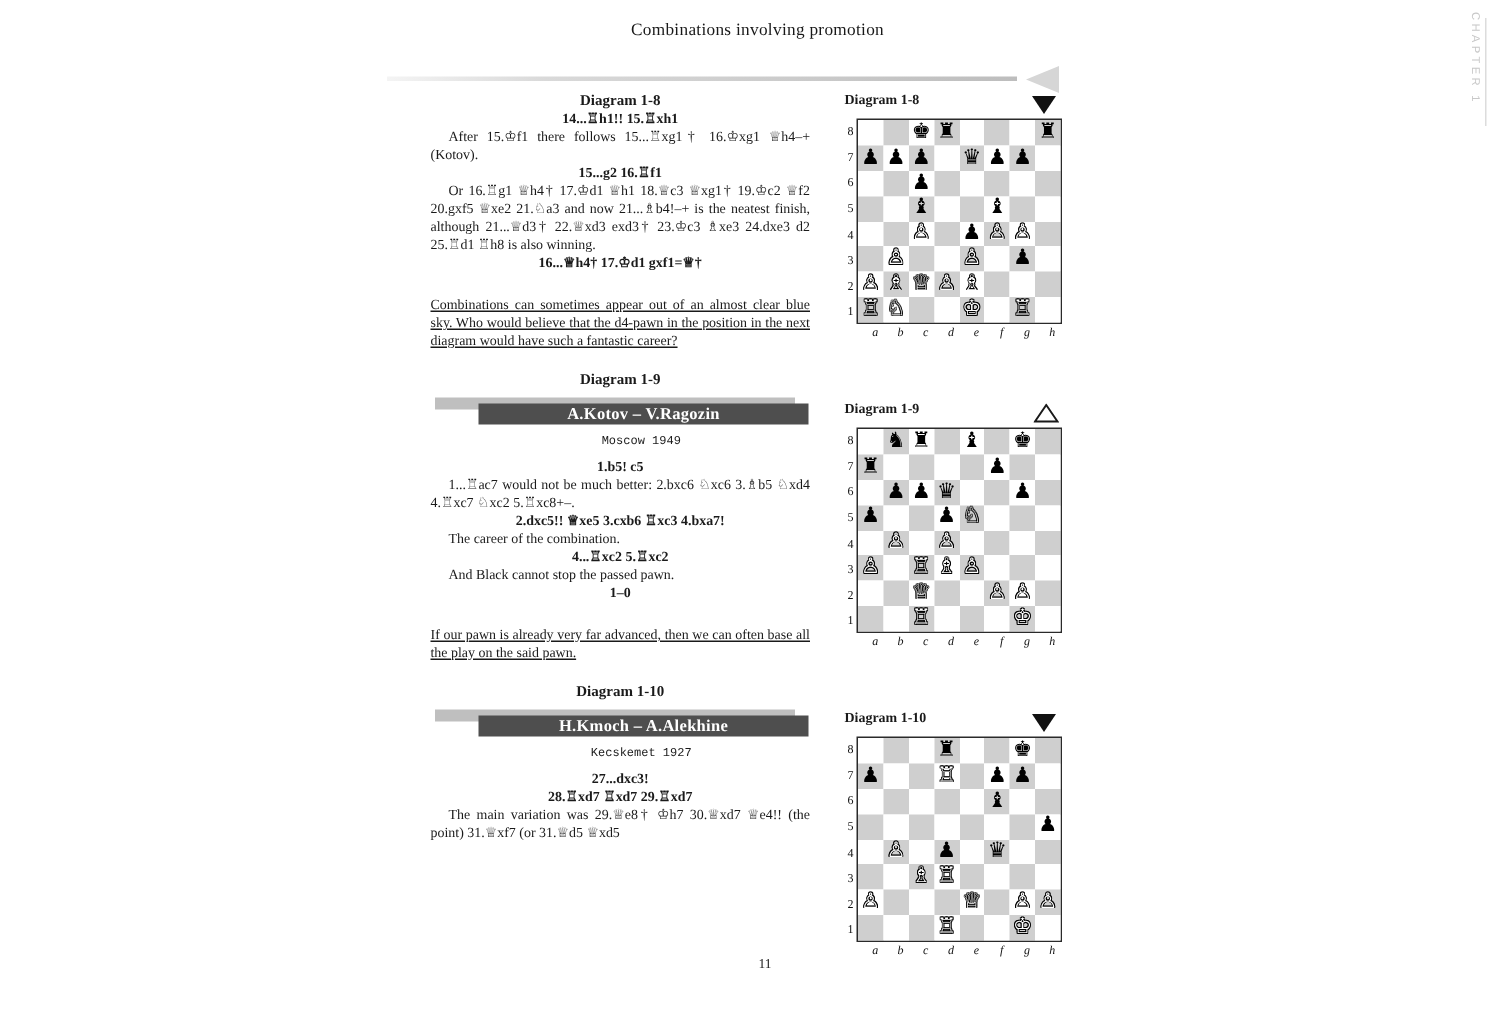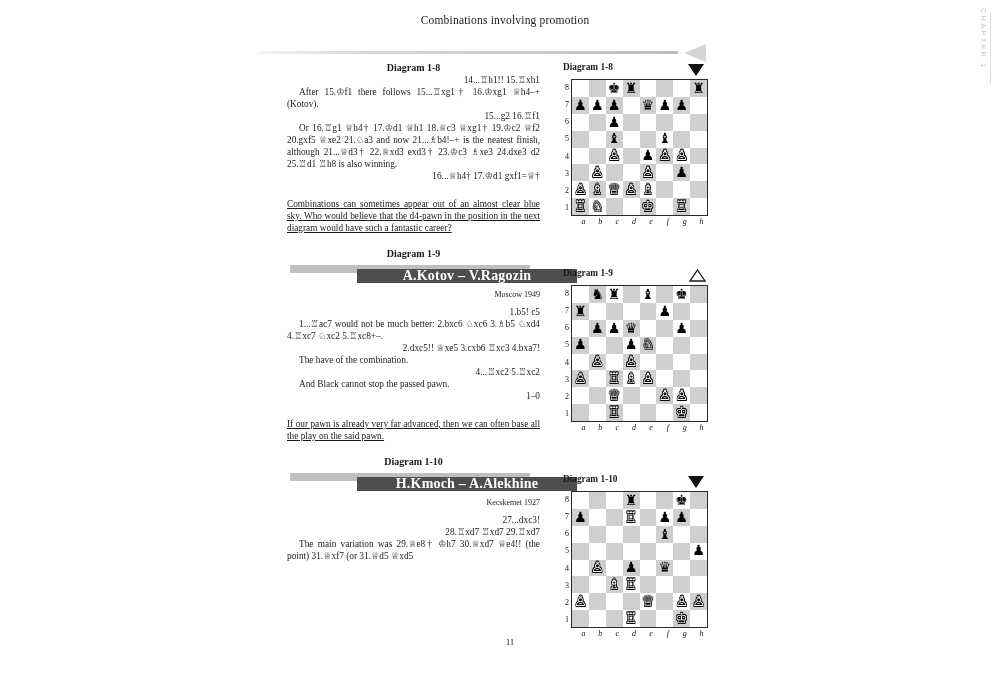--- a/index.html
+++ b/index.html
@@ -98,22 +98,22 @@
     text-align: justify;
   }
   .col-text p { margin: 0; }
   .dia-title {
     text-align: center;
     font-weight: bold;
     font-size: 10px;
     margin: 0 0 2px 0;
   }
   .movehead {
-    font-weight: normal;
-    text-align: right;
+    font-weight: bold;
+    text-align: center;
     margin-top: 1px;
   }
   .note {
     text-indent: 12px;
     text-align: justify;
   }
   .plain {
     text-align: justify;
     text-indent: 0;
     text-decoration: underline;
@@ -139,30 +139,30 @@
   .banner {
     position: absolute;
     left: 32px;
     top: 4px;
     width: 220px;
     height: 14px;
     background: #4e4e4e;
     color: #ffffff;
     text-align: center;
     font-weight: bold;
-    font-size: 14px;
+    font-size: 11px;
     line-height: 14px;
     letter-spacing: .2px;
-    margin-left: 38px;
   }
   .banner-sub {
-    text-align: right;
+    text-align: center;
     font-size: 8px;
     margin-top: 1px;
     margin-left: 28px;
+    font-family: Liberation Mono, monospace;
   }
 
   
   .col-dia {
     position: absolute;
     left: 563px;
     top: 62px;
     width: 145px;
   }
   .dia-block { position: relative; }
@@ -302,21 +302,21 @@
       <p class="dia-title">Diagram 1-9</p>
       <div class="banner-wrap">
         <div class="banner-shadow"></div>
         <div class="banner">A.Kotov – V.Ragozin</div>
       </div>
       <div class="banner-sub">Moscow 1949</div>
       <div class="spacer-sm"></div>
       <p class="movehead">1.b5! c5</p>
       <p class="note">1...♖ac7 would not be much better: 2.bxc6 ♘xc6 3.♗b5 ♘xd4 4.♖xc7 ♘xc2 5.♖xc8+–.</p>
       <p class="movehead">2.dxc5!! ♕xe5 3.cxb6 ♖xc3 4.bxa7!</p>
-      <p class="note">The have of the combination.</p>
+      <p class="note">The career of the combination.</p>
       <p class="movehead">4...♖xc2 5.♖xc2</p>
       <p class="note">And Black cannot stop the passed pawn.</p>
       <p class="movehead">1–0</p>
       <div class="spacer-lg"></div>
       <p class="plain">If our pawn is already very far advanced, then we can often base all the play on the said pawn.</p>
       <div class="spacer-md"></div>
       <p class="dia-title">Diagram 1-10</p>
       <div class="banner-wrap">
         <div class="banner-shadow"></div>
         <div class="banner">H.Kmoch – A.Alekhine</div>

